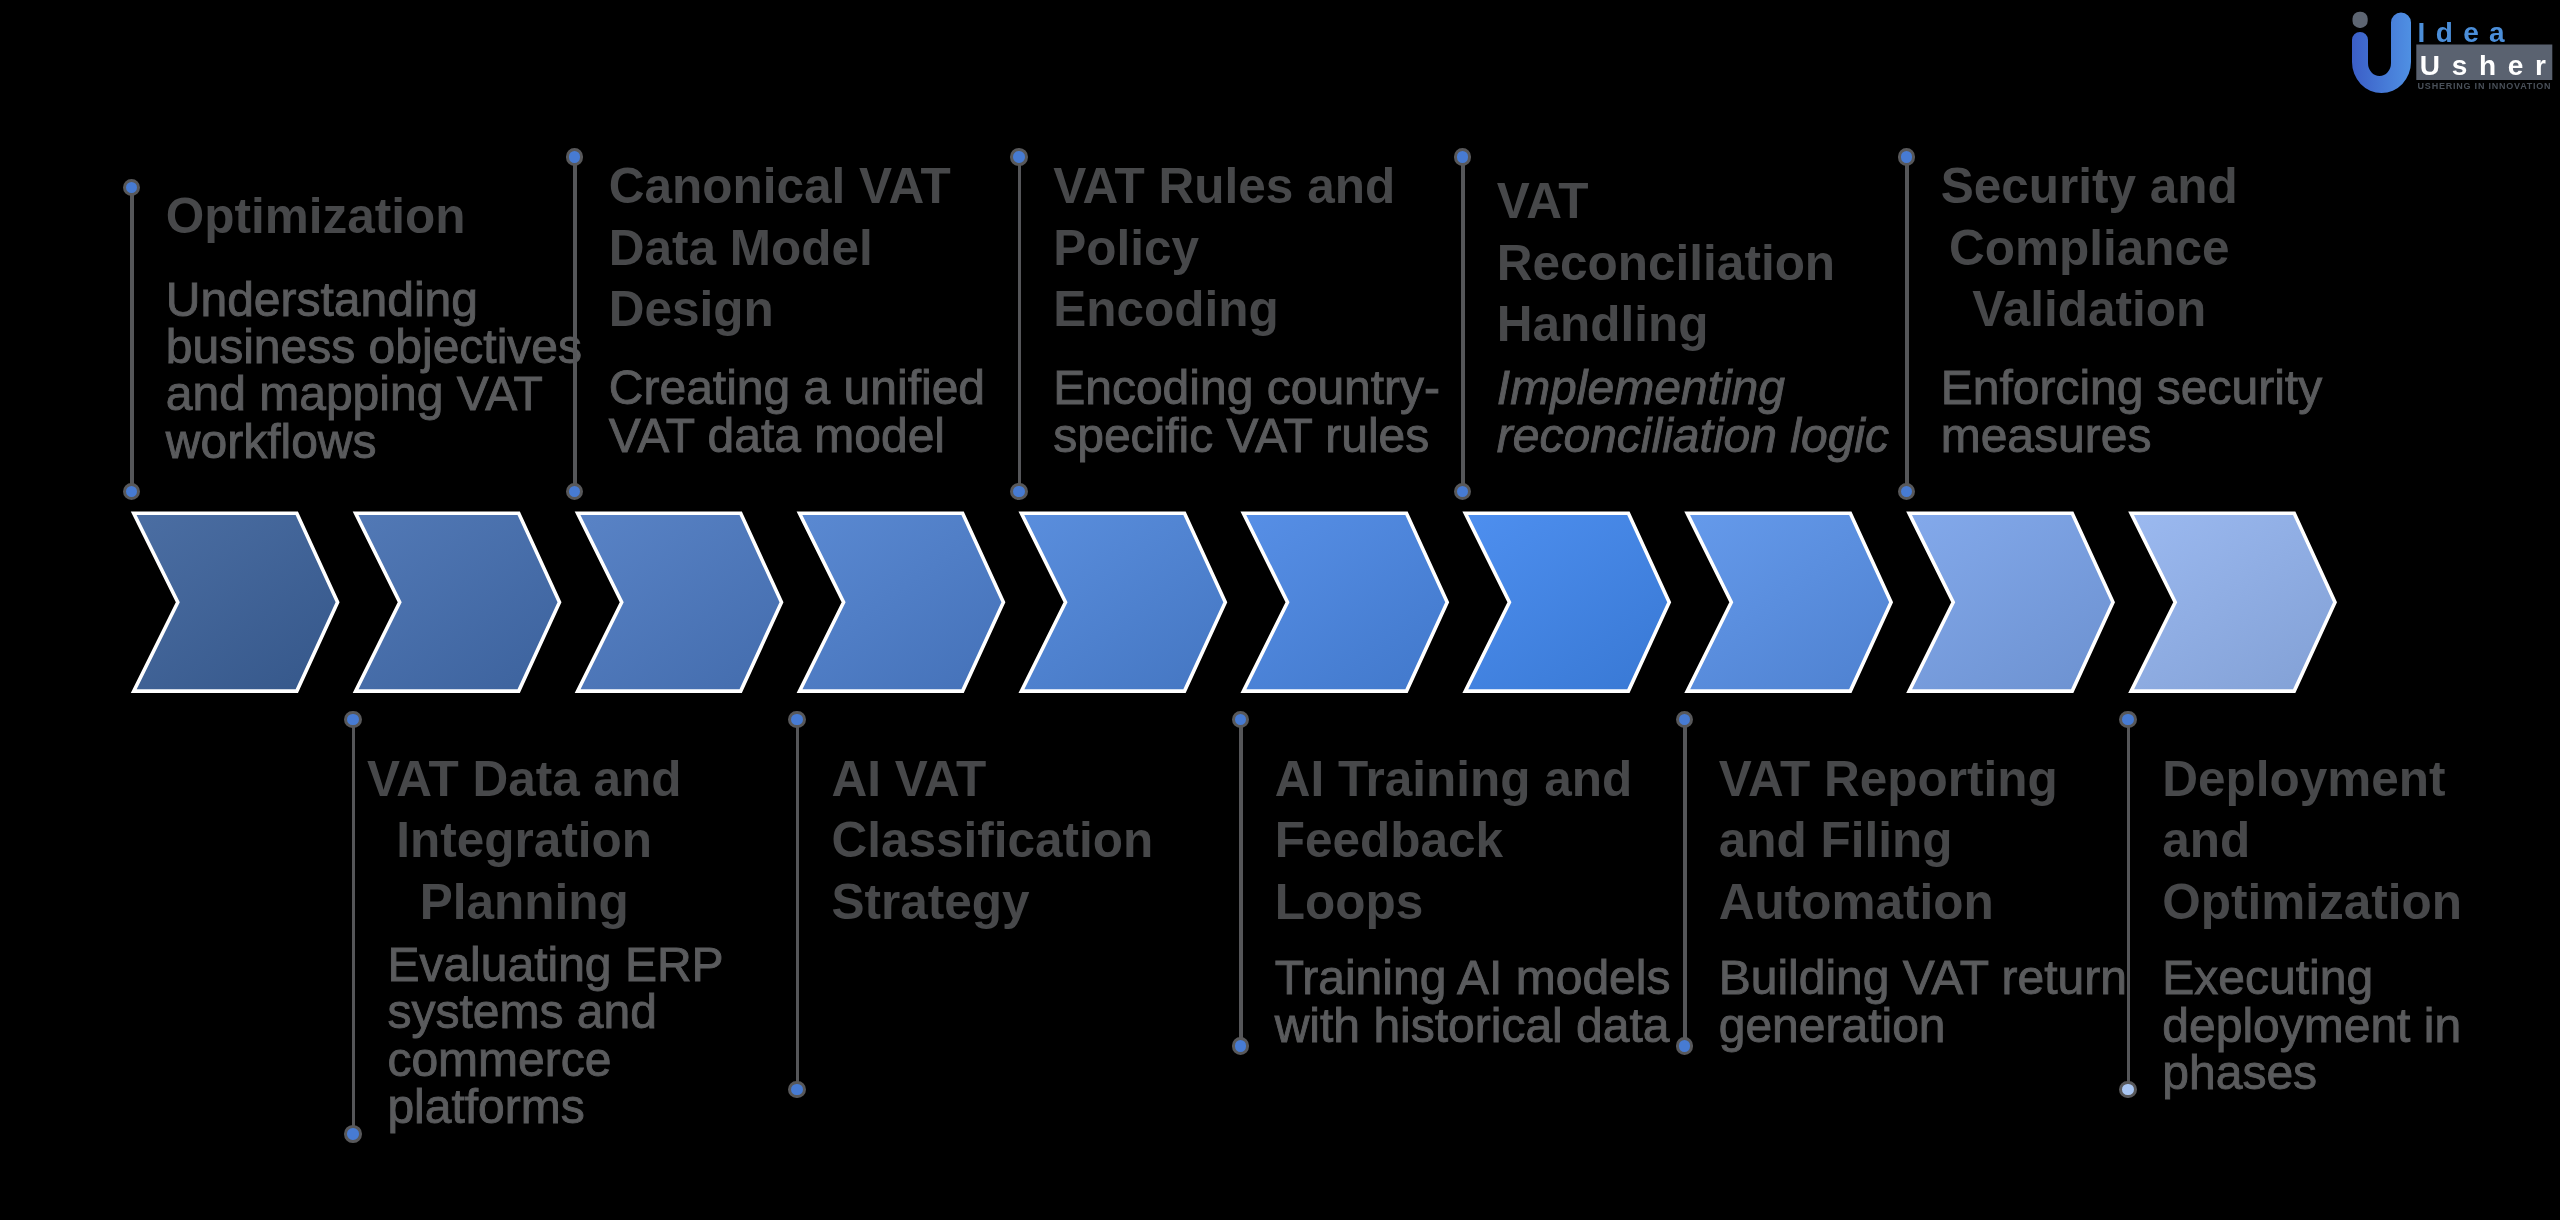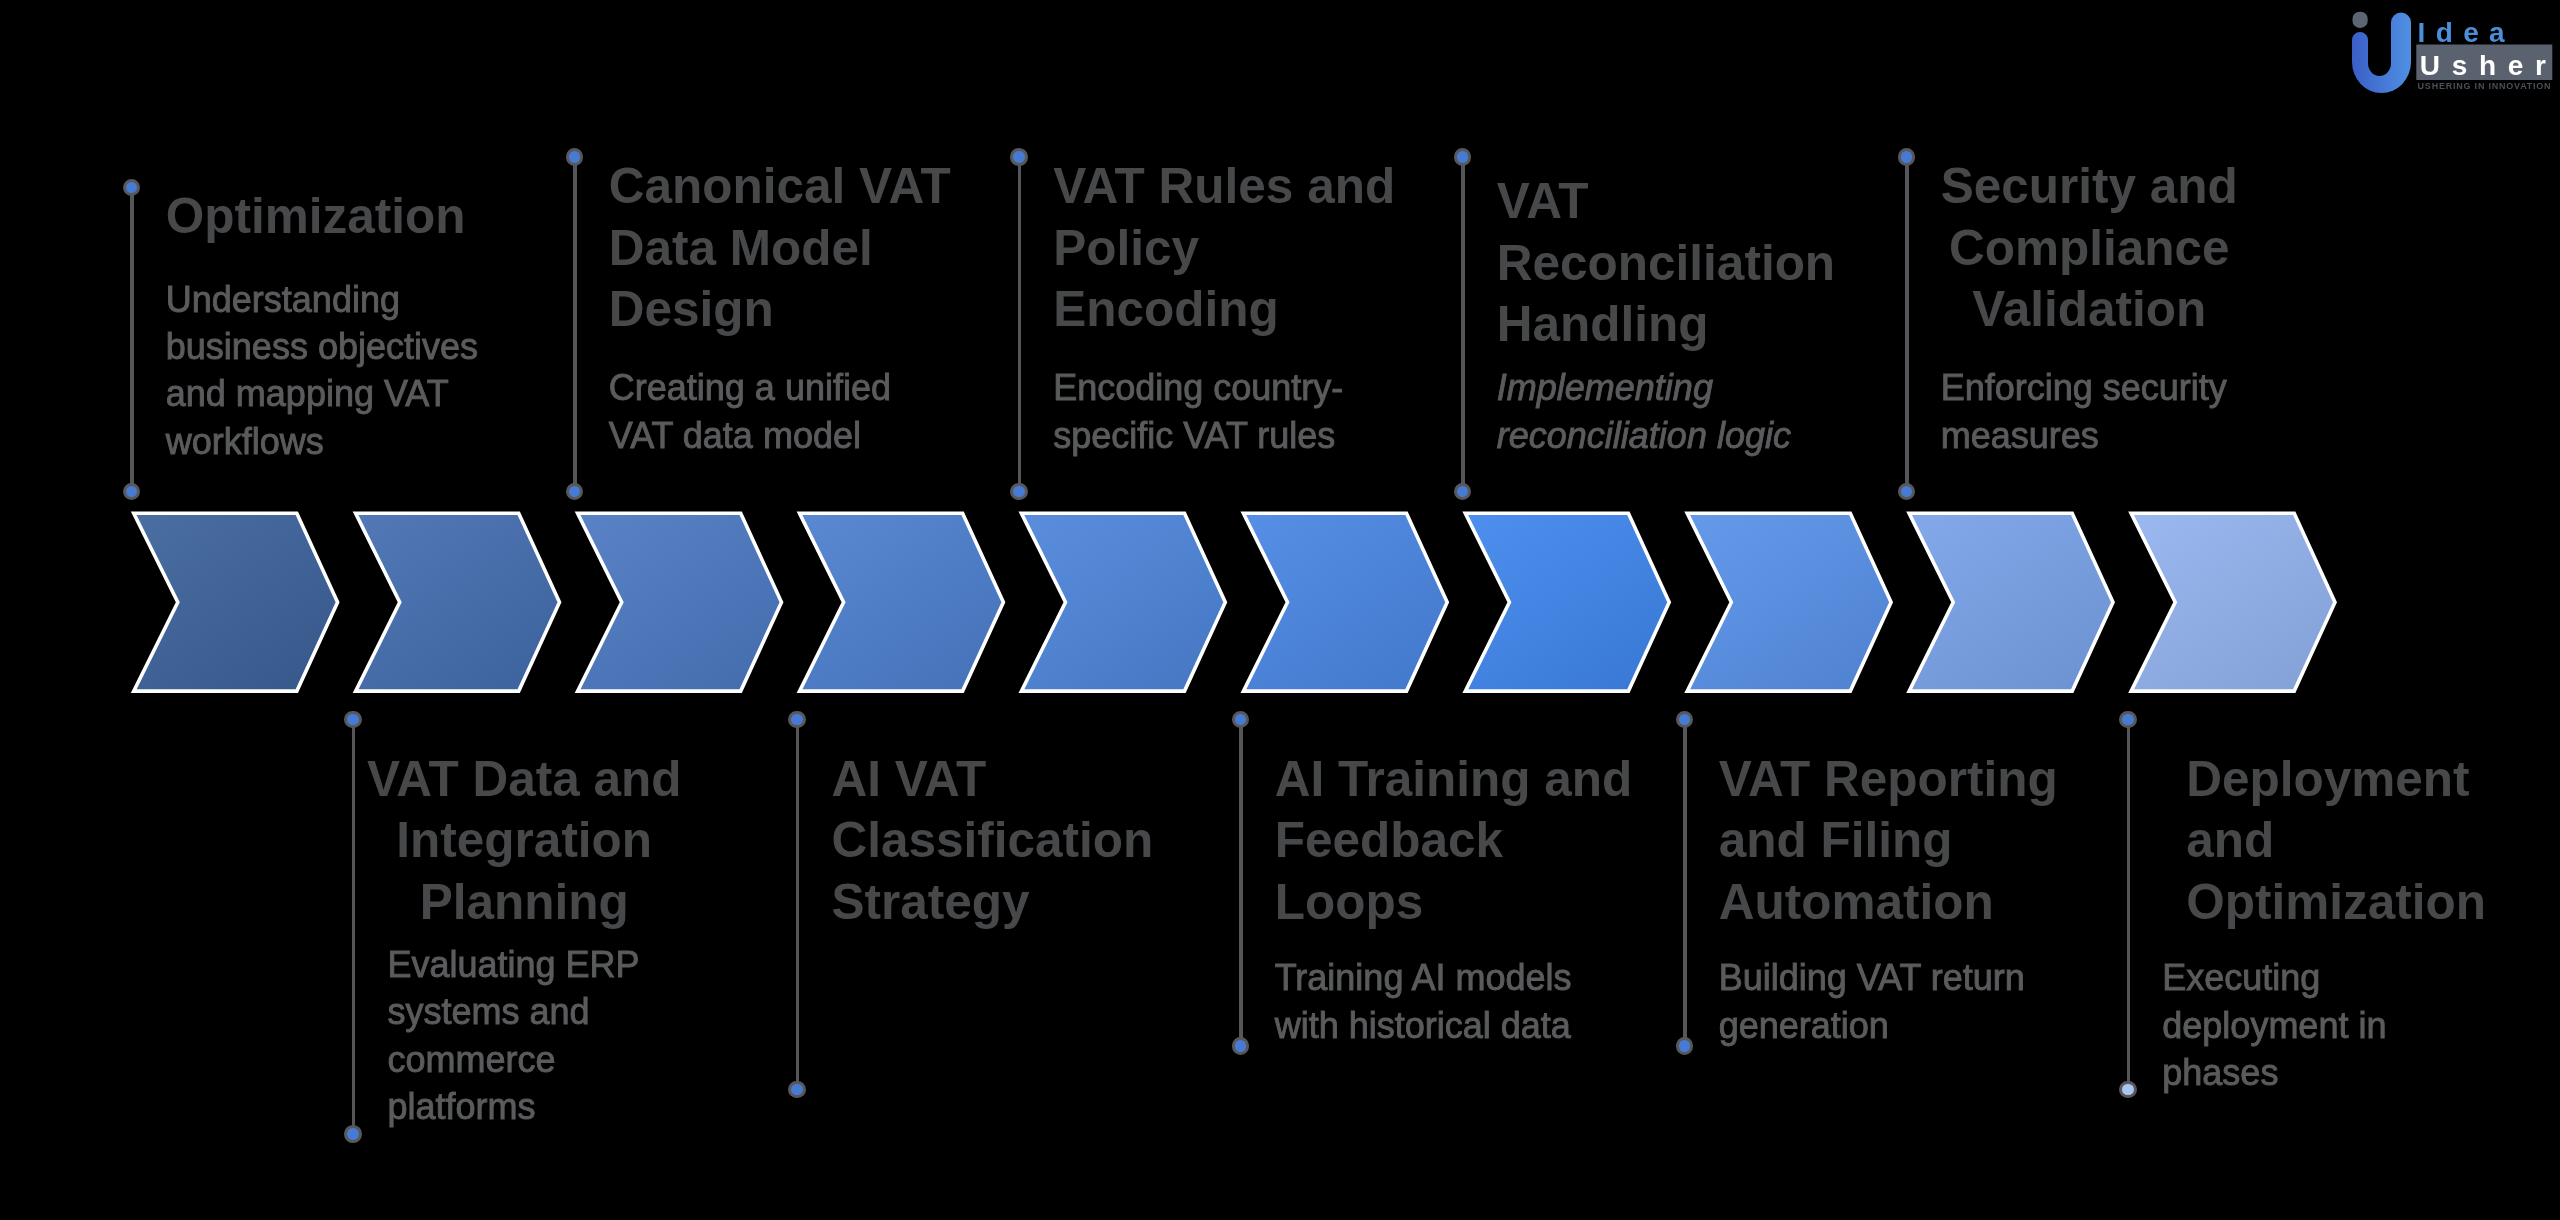--- a/index.html
+++ b/index.html
@@ -1,19 +1,19 @@
 <!DOCTYPE html>
 <html><head>
 <meta charset="utf-8">
 <style>
 html,body{margin:0;padding:0;background:#000;}
 #canvas{position:relative;width:2560px;height:1220px;background:#000;overflow:hidden;
         font-family:"Liberation Sans",sans-serif;}
 .h{position:absolute;font-weight:bold;font-size:49.5px;line-height:61.5px;color:#47484a;white-space:nowrap;}
-.b{position:absolute;font-size:36px;line-height:47.3px;color:#5a5b5d;white-space:nowrap;-webkit-text-stroke:0.9px #5a5b5d;}
+.b{position:absolute;font-size:48px;line-height:47.3px;color:#5a5b5d;white-space:nowrap;-webkit-text-stroke:0.9px #5a5b5d;}
 </style>
 </head>
 <body>
 <div id="canvas">
 <svg style="position:absolute;left:0;top:0;" width="2560" height="1220">
 <defs>
         <linearGradient id="cg0" x1="0" y1="0" x2="0.8" y2="1">
           <stop offset="0" stop-color="#4b6ea3"></stop>
           <stop offset="1" stop-color="#37598c"></stop>
         </linearGradient>
@@ -105,21 +105,21 @@
 <div class="h" style="left:1274.7px;top:747.8px;">AI Training and<br>Feedback<br>Loops</div>
 <div class="b" style="left:1274.7px;top:954.4px;">Training AI models<br>with historical data</div>
 <div style="position:absolute;left:1683.0px;top:719.5px;width:3.5px;height:326.7px;background:#555659;"></div>
 <div style="position:absolute;left:1675.7px;top:710.5px;width:11.5px;height:11.5px;border-radius:50%;background:#477bd3;border:3.25px solid #58585a;"></div>
 <div style="position:absolute;left:1675.7px;top:1037.2px;width:11.5px;height:11.5px;border-radius:50%;background:#477bd3;border:3.25px solid #58585a;"></div>
 <div class="h" style="left:1718.7px;top:747.8px;">VAT Reporting<br>and Filing<br>Automation</div>
 <div class="b" style="left:1718.7px;top:954.4px;">Building VAT return<br>generation</div>
 <div style="position:absolute;left:2126.6px;top:719.5px;width:3.5px;height:370.0px;background:#555659;"></div>
 <div style="position:absolute;left:2119.3px;top:710.5px;width:11.5px;height:11.5px;border-radius:50%;background:#477bd3;border:3.25px solid #58585a;"></div>
 <div style="position:absolute;left:2119.3px;top:1080.5px;width:11.5px;height:11.5px;border-radius:50%;background:#a9c6f3;border:3.25px solid #58585a;"></div>
-<div class="h" style="left:2162.3px;top:747.8px;margin-left:24px;">Deployment<br>and<br>Optimization</div>
+<div class="h" style="left:2162.3px;top:747.8px;">Deployment<br>and<br>Optimization</div>
 <div class="b" style="left:2162.3px;top:954.4px;">Executing<br>deployment in<br>phases</div>
 
 <svg style="position:absolute;left:2340px;top:5px;" width="220" height="100" viewBox="0 0 220 100">
   <defs>
     <linearGradient id="ug" x1="0" y1="0" x2="1" y2="0">
       <stop offset="0" stop-color="#3b5ec7"></stop>
       <stop offset="1" stop-color="#4f90e3"></stop>
     </linearGradient>
   </defs>
   <rect x="12.5" y="6.7" width="15.2" height="16.2" rx="7" fill="#5d6572"></rect>

